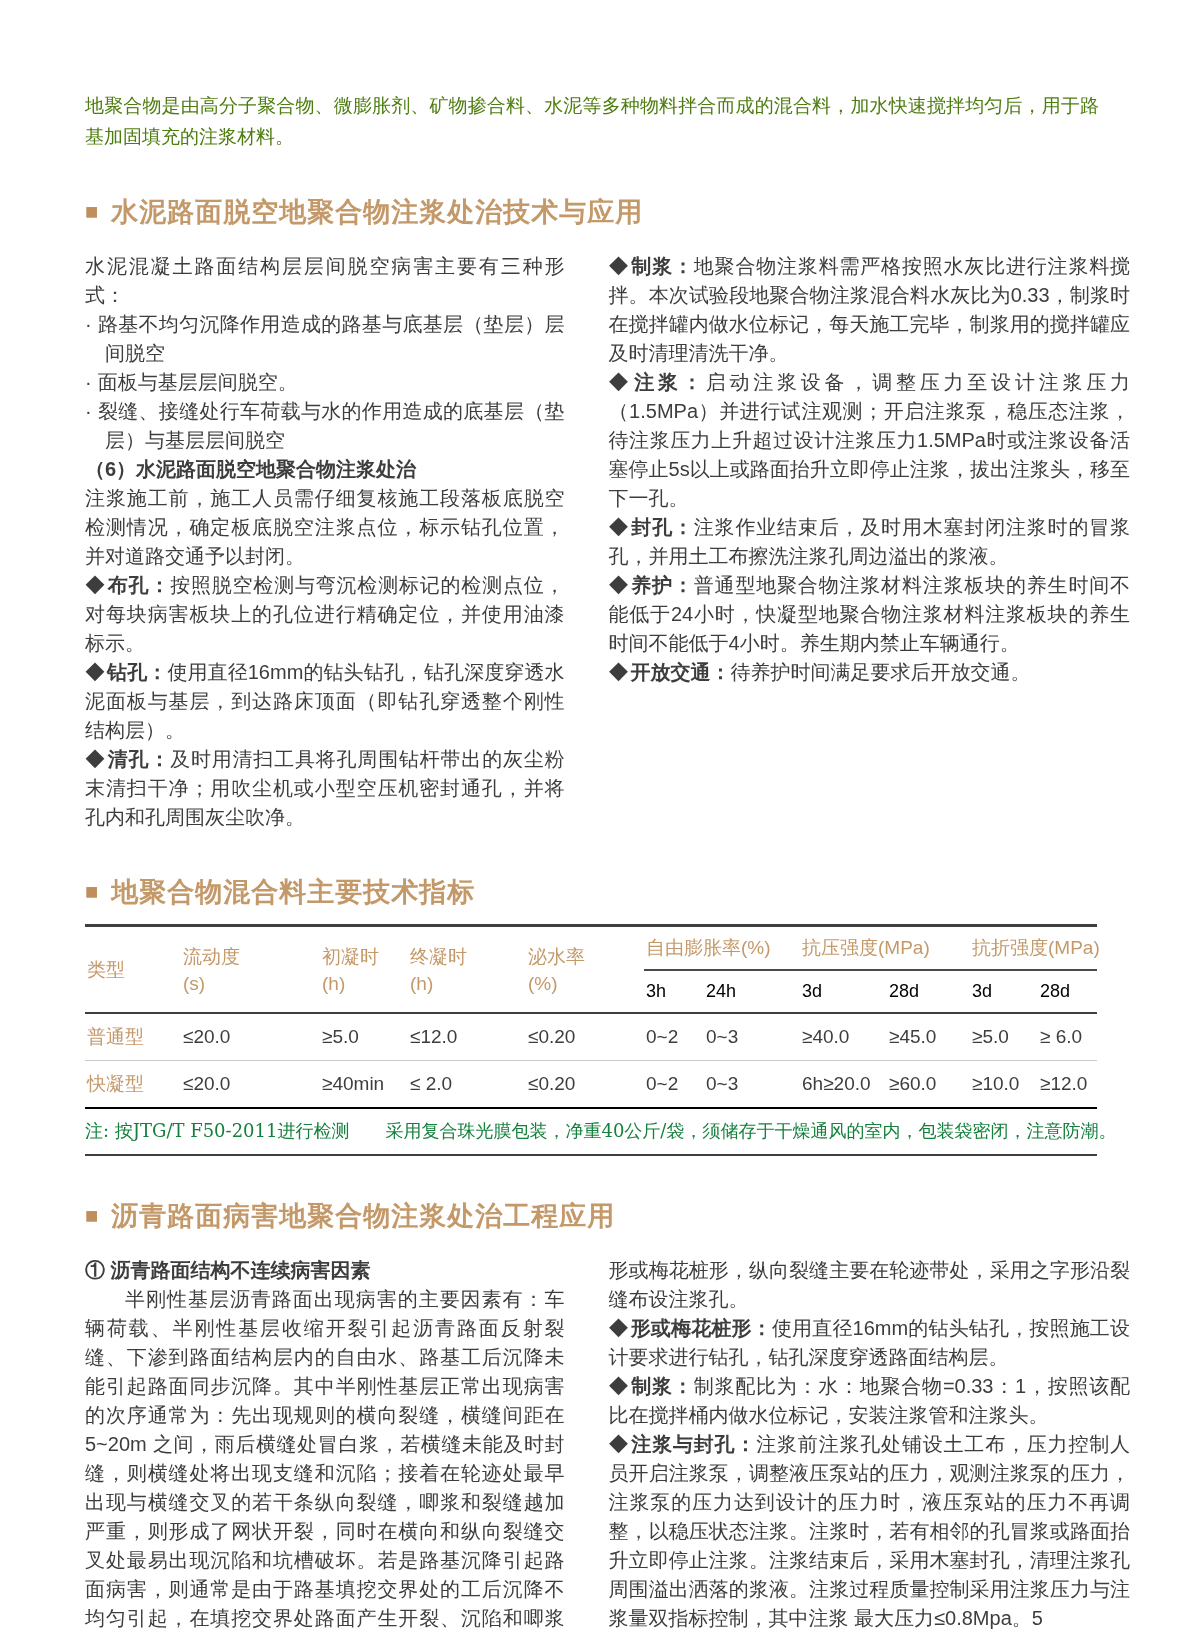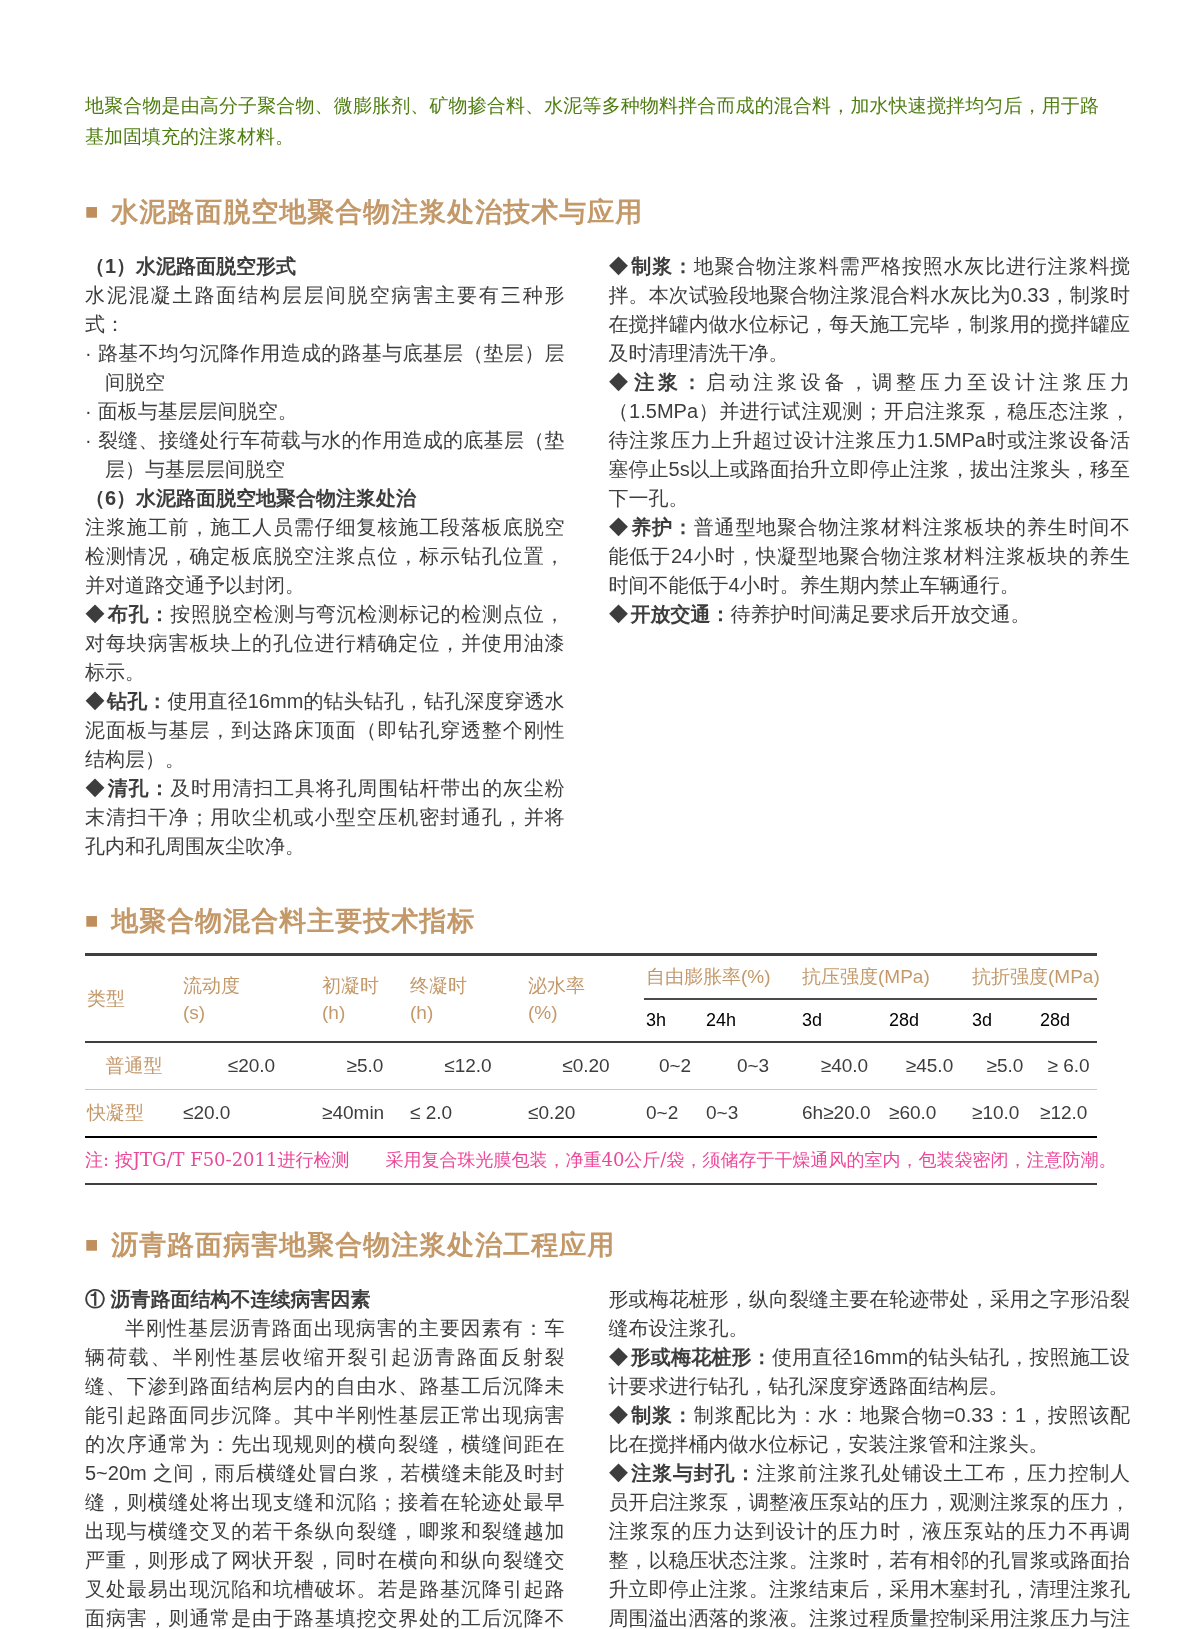--- a/index.html
+++ b/index.html
@@ -57,56 +57,56 @@
   th.two .nm,th.two .un{display:block;line-height:27px;}
   th.grp{
     vertical-align:middle;height:42px;
     border-bottom:2px solid #4a4a4a;
   }
   tr.sub th{
     font-size:18px;color:#000000;height:41px;vertical-align:middle;
     border-bottom:2px solid #3f3f3f;
   }
   tr.r1 td,tr.r2 td{font-size:19px;height:46px;vertical-align:middle;}
-  tr.r1 td{border-bottom:1px solid #c9c9c9;text-align:center;}
+  tr.r1 td{border-bottom:1px solid #c9c9c9;}
   tr.r2 td{border-bottom:2px solid #000000;}
 
   .note{
     font-family:"DejaVu Serif",serif;
-    font-size:18px;line-height:26px;color:#ec4899;
+    font-size:18px;line-height:26px;color:#15803d;
     margin:0;padding:9px 0 10px 0;
     border-bottom:2px solid #3f3f3f;
     white-space:nowrap;
   }
 </style>
 </head>
 <body>
 
 <div class="page">
 
   <p class="intro">地聚合物是由高分子聚合物、微膨胀剂、矿物掺合料、水泥等多种物料拌合而成的混合料，加水快速搅拌均匀后，用于路基加固填充的注浆材料。</p>
 
   <h2 class="section"><span class="sq">■</span><span>水泥路面脱空地聚合物注浆处治技术与应用</span></h2>
 
   <div class="cols">
     <div class="col-l">
-      <p class="subhead">（1）水泥路面脱空形式</p>
       <p>水泥混凝土路面结构层层间脱空病害主要有三种形式：</p>
       <p class="hang"><span class="dot">·</span><span>路基不均匀沉降作用造成的路基与底基层（垫层）层间脱空</span></p>
       <p class="hang"><span class="dot">·</span><span>面板与基层层间脱空。</span></p>
       <p class="hang"><span class="dot">·</span><span>裂缝、接缝处行车荷载与水的作用造成的底基层（垫层）与基层层间脱空</span></p>
       <p class="subhead">（6）水泥路面脱空地聚合物注浆处治</p>
       <p>注浆施工前，施工人员需仔细复核施工段落板底脱空检测情况，确定板底脱空注浆点位，标示钻孔位置，并对道路交通予以封闭。</p>
       <p class="item"><span class="diamond">◆</span><b>布孔：</b><span>按照脱空检测与弯沉检测标记的检测点位，对每块病害板块上的孔位进行精确定位，并使用油漆标示。</span></p>
       <p class="item"><span class="diamond">◆</span><b>钻孔：</b><span>使用直径16mm的钻头钻孔，钻孔深度穿透水泥面板与基层，到达路床顶面（即钻孔穿透整个刚性结构层）。</span></p>
       <p class="item"><span class="diamond">◆</span><b>清孔：</b><span>及时用清扫工具将孔周围钻杆带出的灰尘粉末清扫干净；用吹尘机或小型空压机密封通孔，并将孔内和孔周围灰尘吹净。</span></p>
     </div>
     <div class="col-r">
       <p class="item"><span class="diamond">◆</span><b>制浆：</b><span>地聚合物注浆料需严格按照水灰比进行注浆料搅拌。本次试验段地聚合物注浆混合料水灰比为0.33，制浆时在搅拌罐内做水位标记，每天施工完毕，制浆用的搅拌罐应及时清理清洗干净。</span></p>
       <p class="item"><span class="diamond">◆</span><b>注浆：</b><span>启动注浆设备，调整压力至设计注浆压力（1.5MPa）并进行试注观测；开启注浆泵，稳压态注浆，待注浆压力上升超过设计注浆压力1.5MPa时或注浆设备活塞停止5s以上或路面抬升立即停止注浆，拔出注浆头，移至下一孔。</span></p>
+      <p class="item"><span class="diamond">◆</span><b>封孔：</b><span>注浆作业结束后，及时用木塞封闭注浆时的冒浆孔，并用土工布擦洗注浆孔周边溢出的浆液。</span></p>
       <p class="item"><span class="diamond">◆</span><b>养护：</b><span>普通型地聚合物注浆材料注浆板块的养生时间不能低于24小时，快凝型地聚合物注浆材料注浆板块的养生时间不能低于4小时。养生期内禁止车辆通行。</span></p>
       <p class="item"><span class="diamond">◆</span><b>开放交通：</b><span>待养护时间满足要求后开放交通。</span></p>
     </div>
   </div>
 
   <h2 class="section"><span class="sq">■</span><span>地聚合物混合料主要技术指标</span></h2>
 
   <div class="tablewrap">
     <table class="spec">
       <colgroup>

